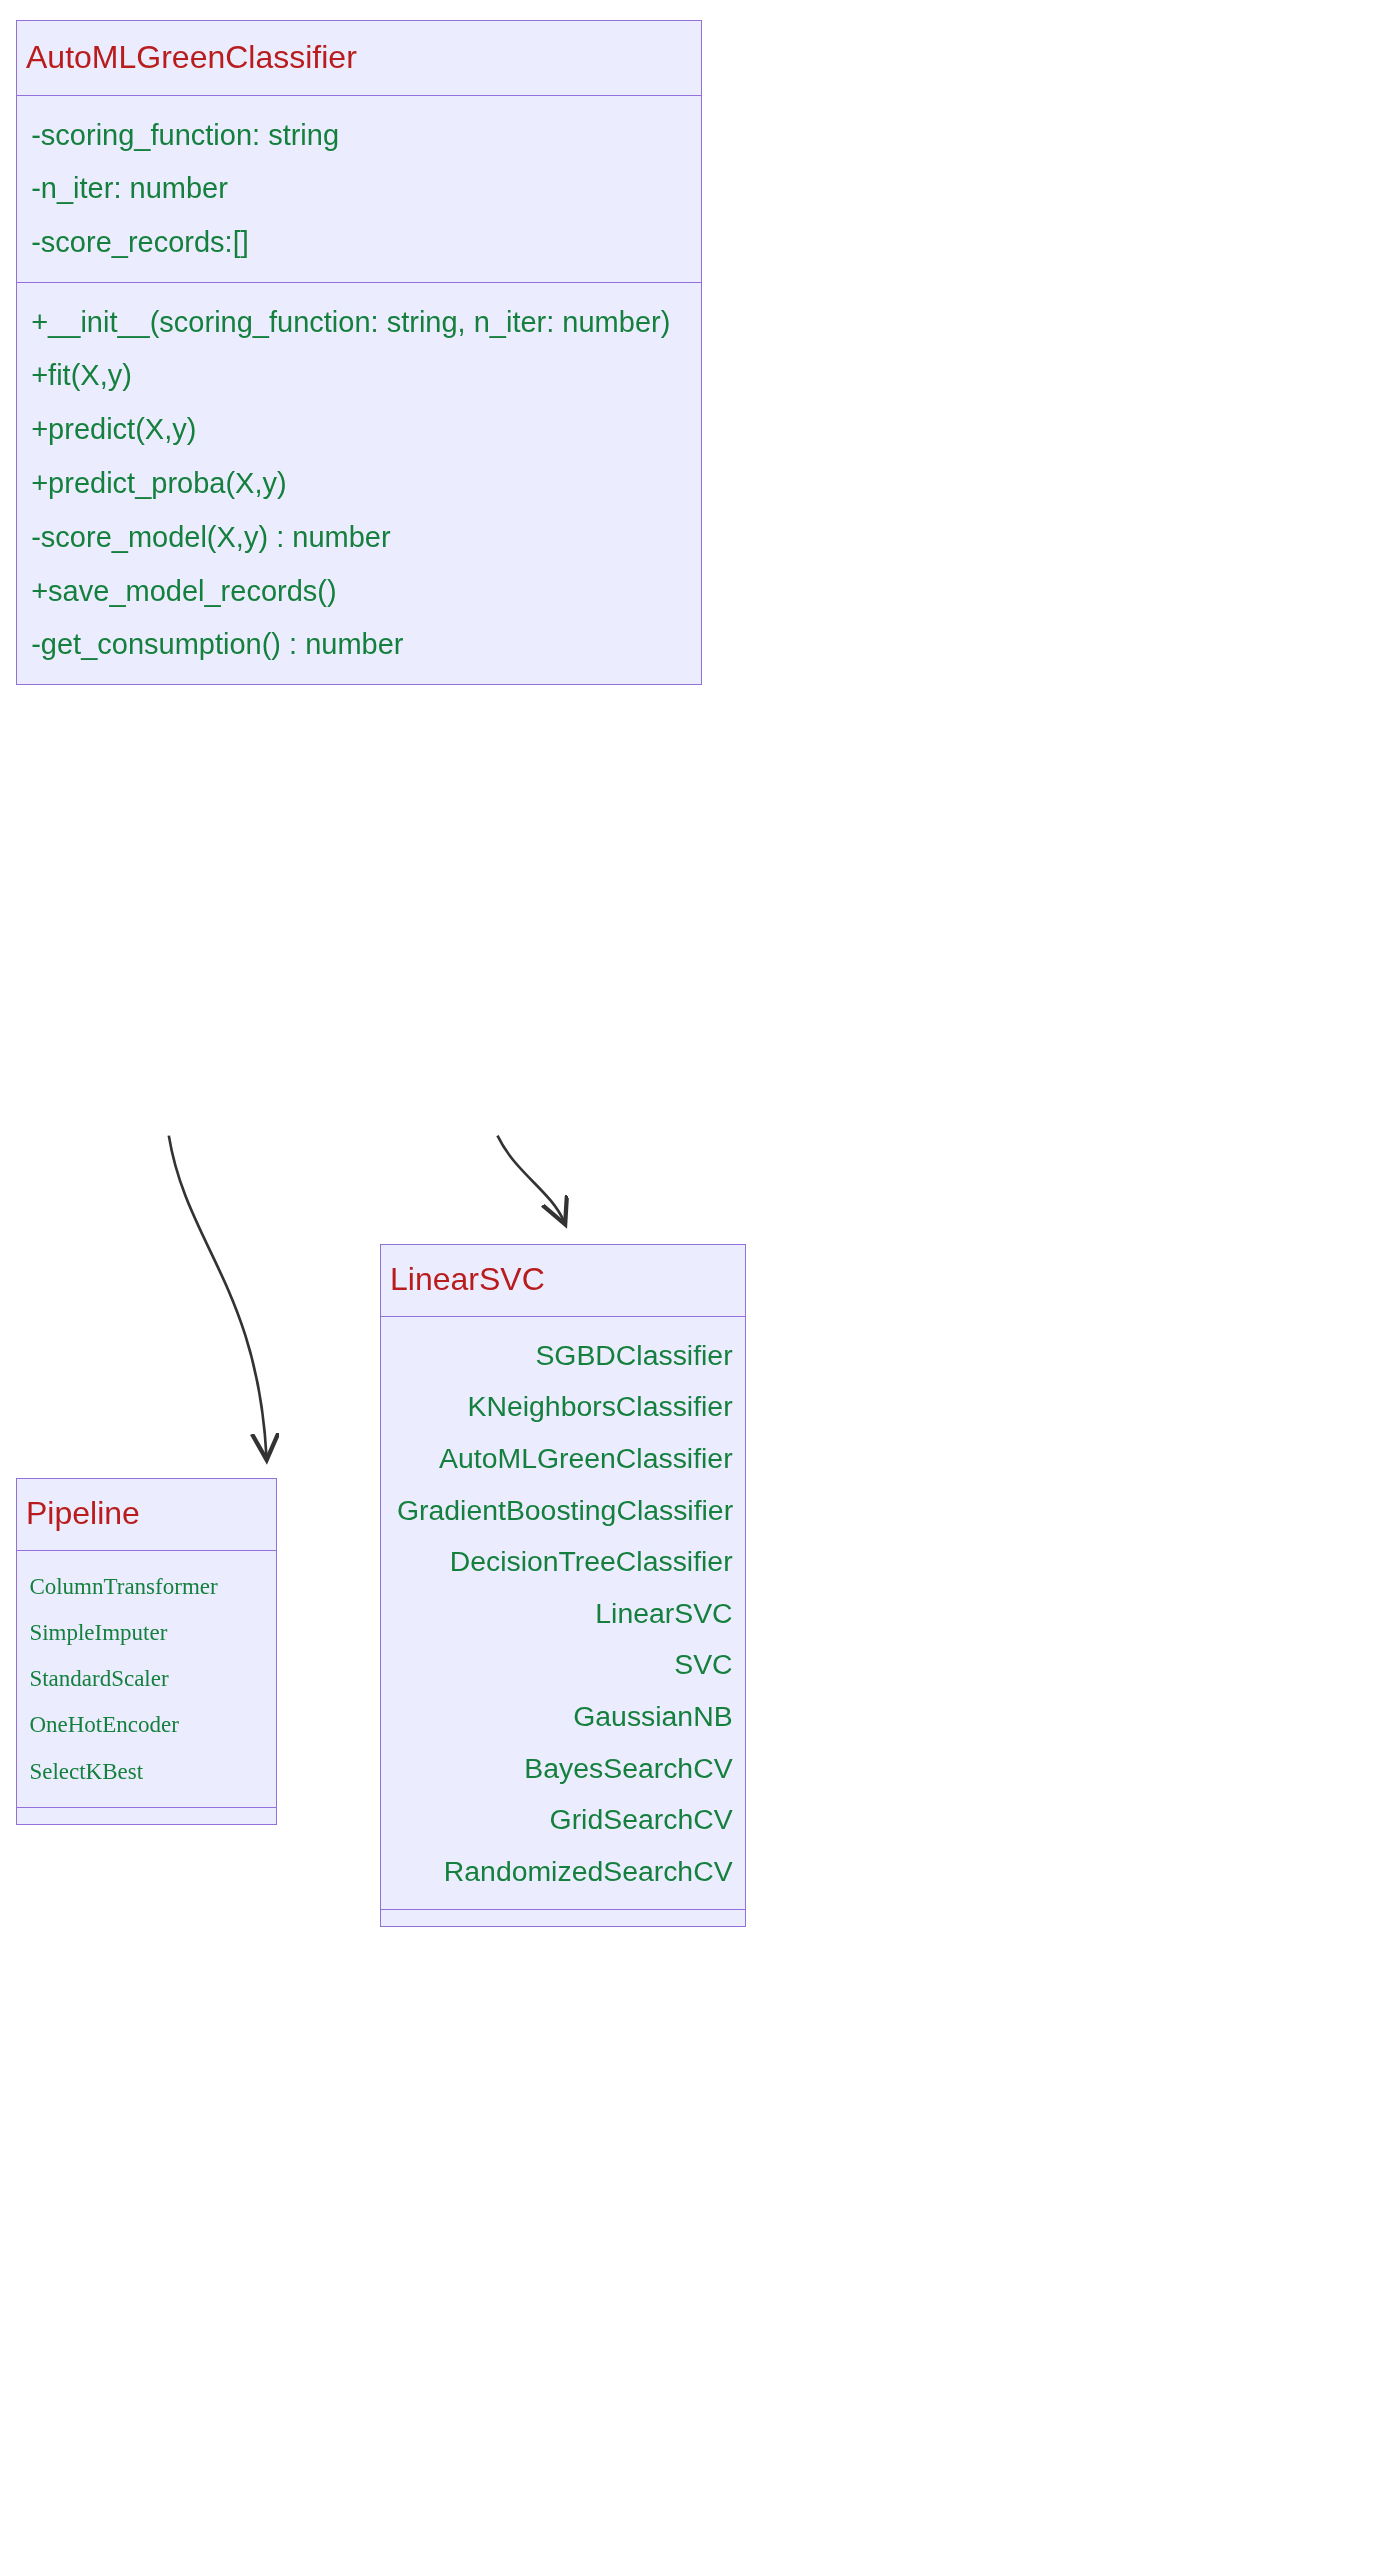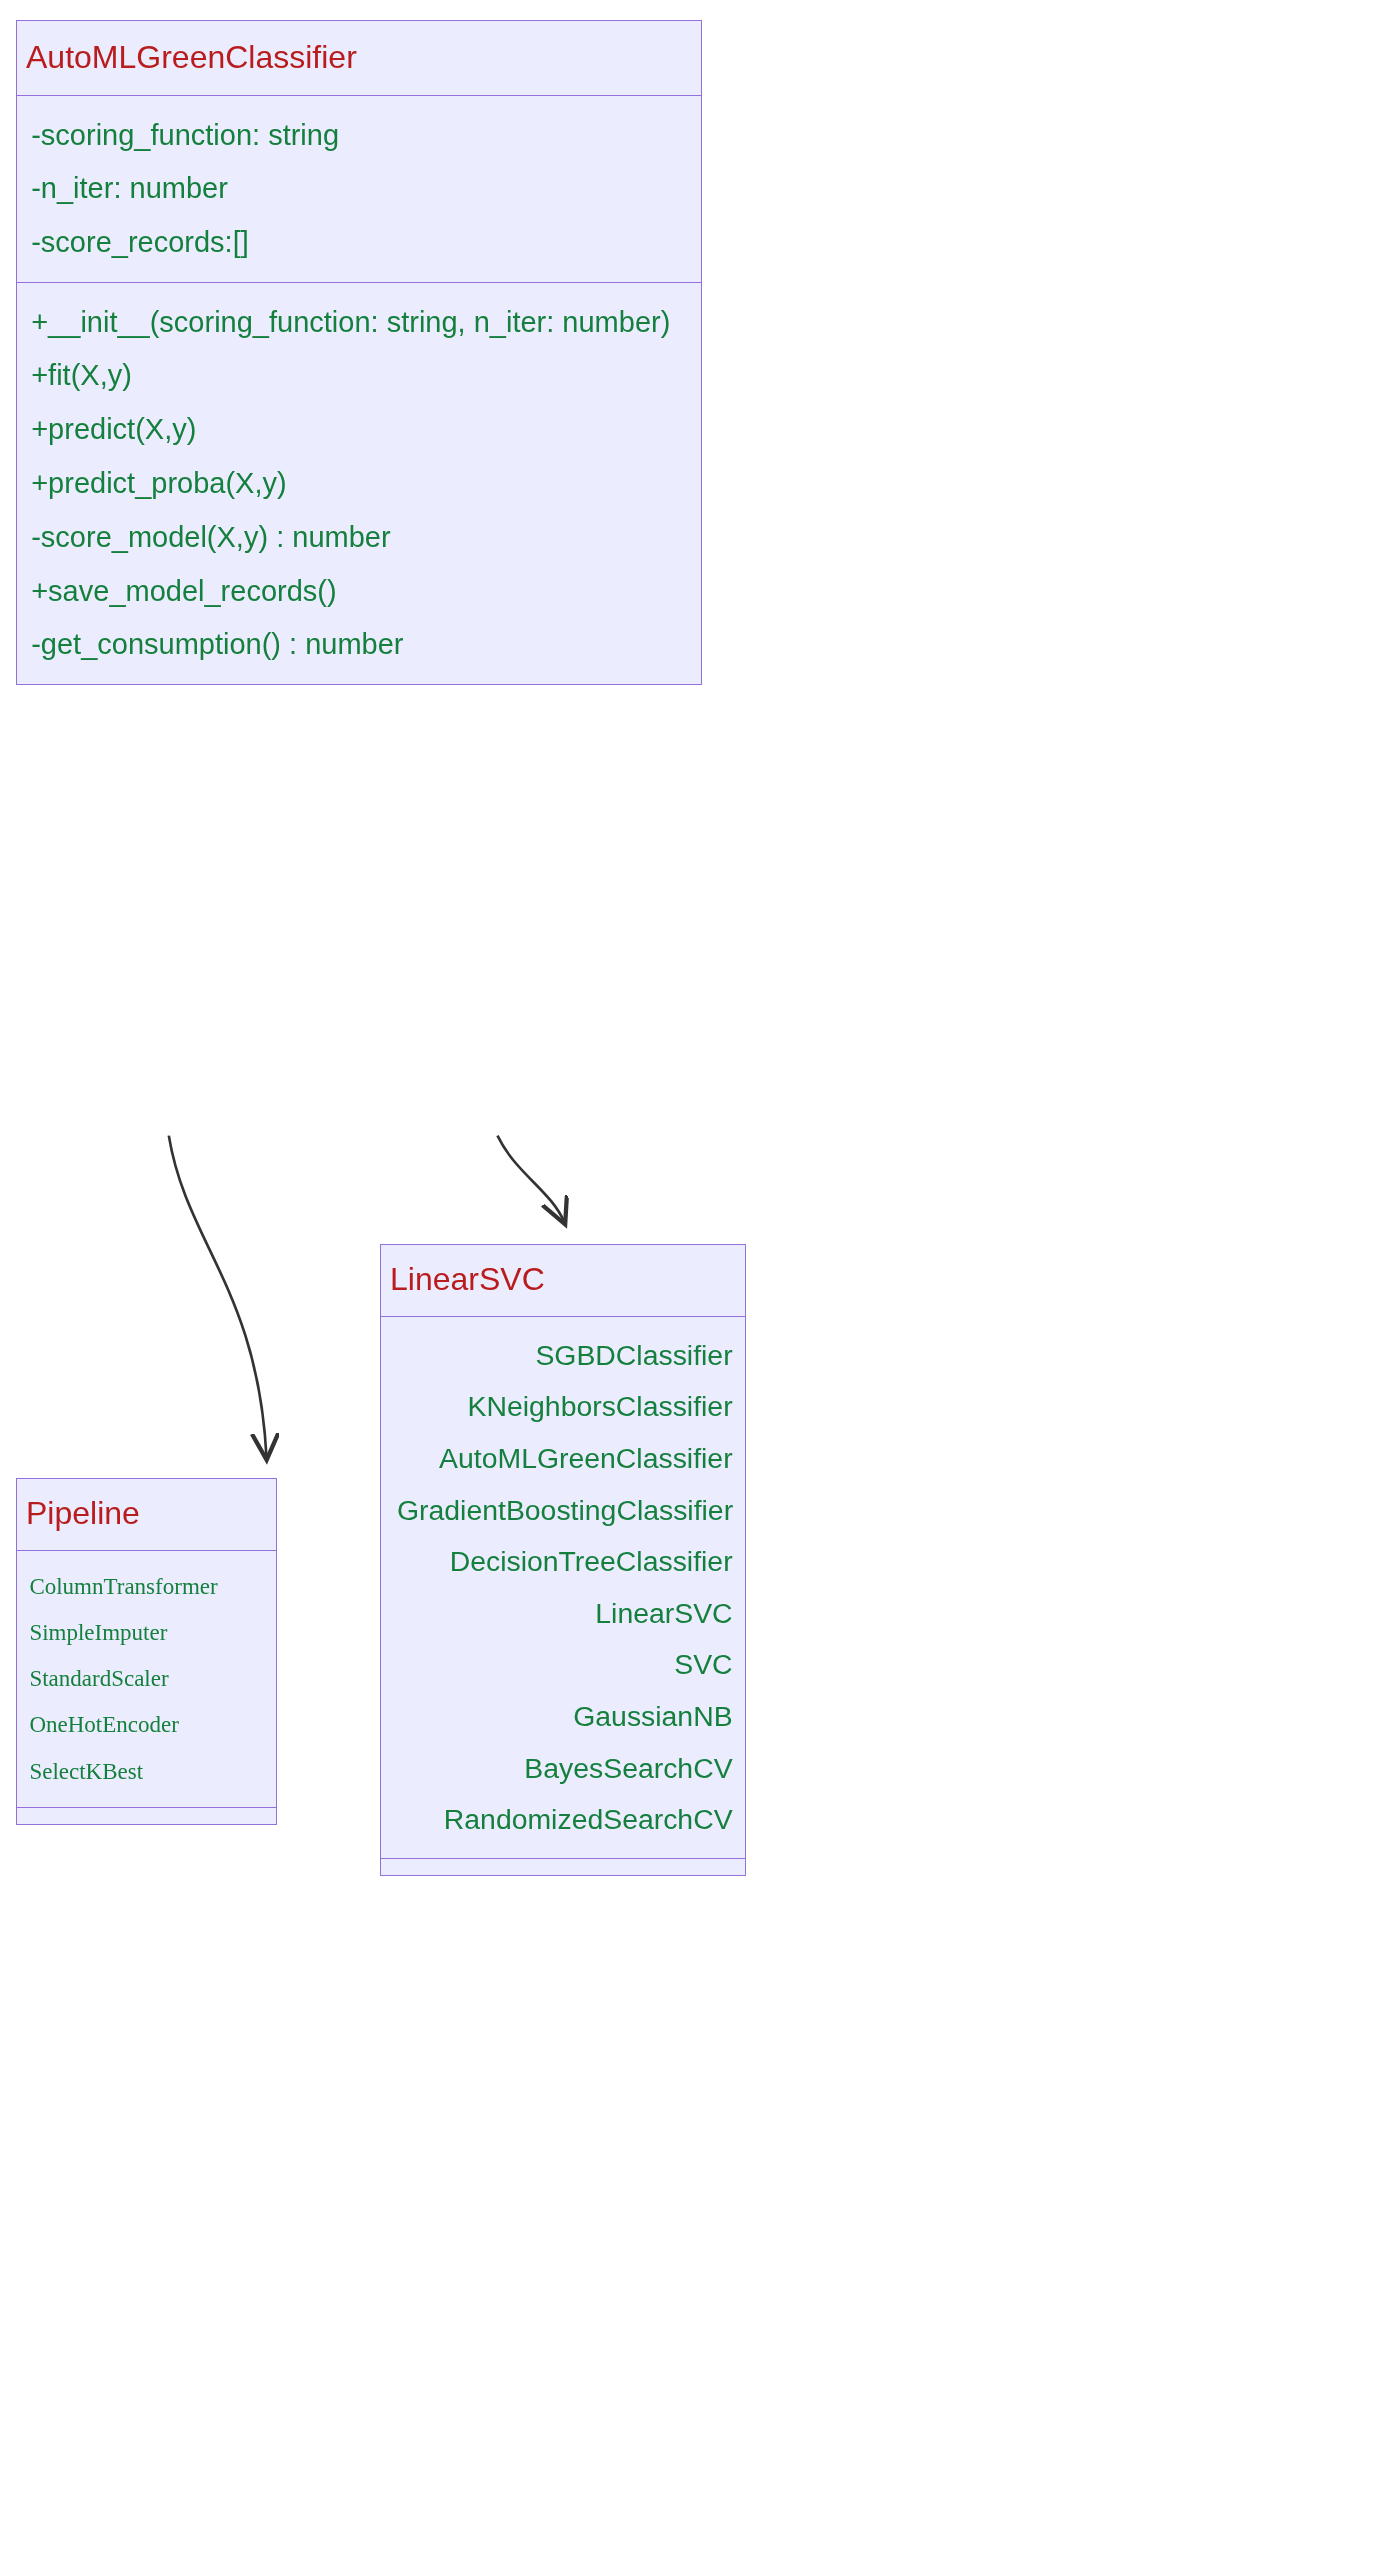--- a/index.html
+++ b/index.html
@@ -123,20 +123,21 @@
     <div class="uml-section">
       <div class="uml-row">SGBDClassifier</div>
       <div class="uml-row">KNeighborsClassifier</div>
       <div class="uml-row">AutoMLGreenClassifier</div>
       <div class="uml-row">GradientBoostingClassifier</div>
       <div class="uml-row">DecisionTreeClassifier</div>
       <div class="uml-row">LinearSVC</div>
       <div class="uml-row">SVC</div>
       <div class="uml-row">GaussianNB</div>
       <div class="uml-row">BayesSearchCV</div>
+      <div class="uml-row">GridSearchCV</div>
       <div class="uml-row">RandomizedSearchCV</div>
     </div>
     <div class="sep"></div>
     <div class="uml-foot"></div>
   </div>
 
 </div>
 
 
 </body></html>

